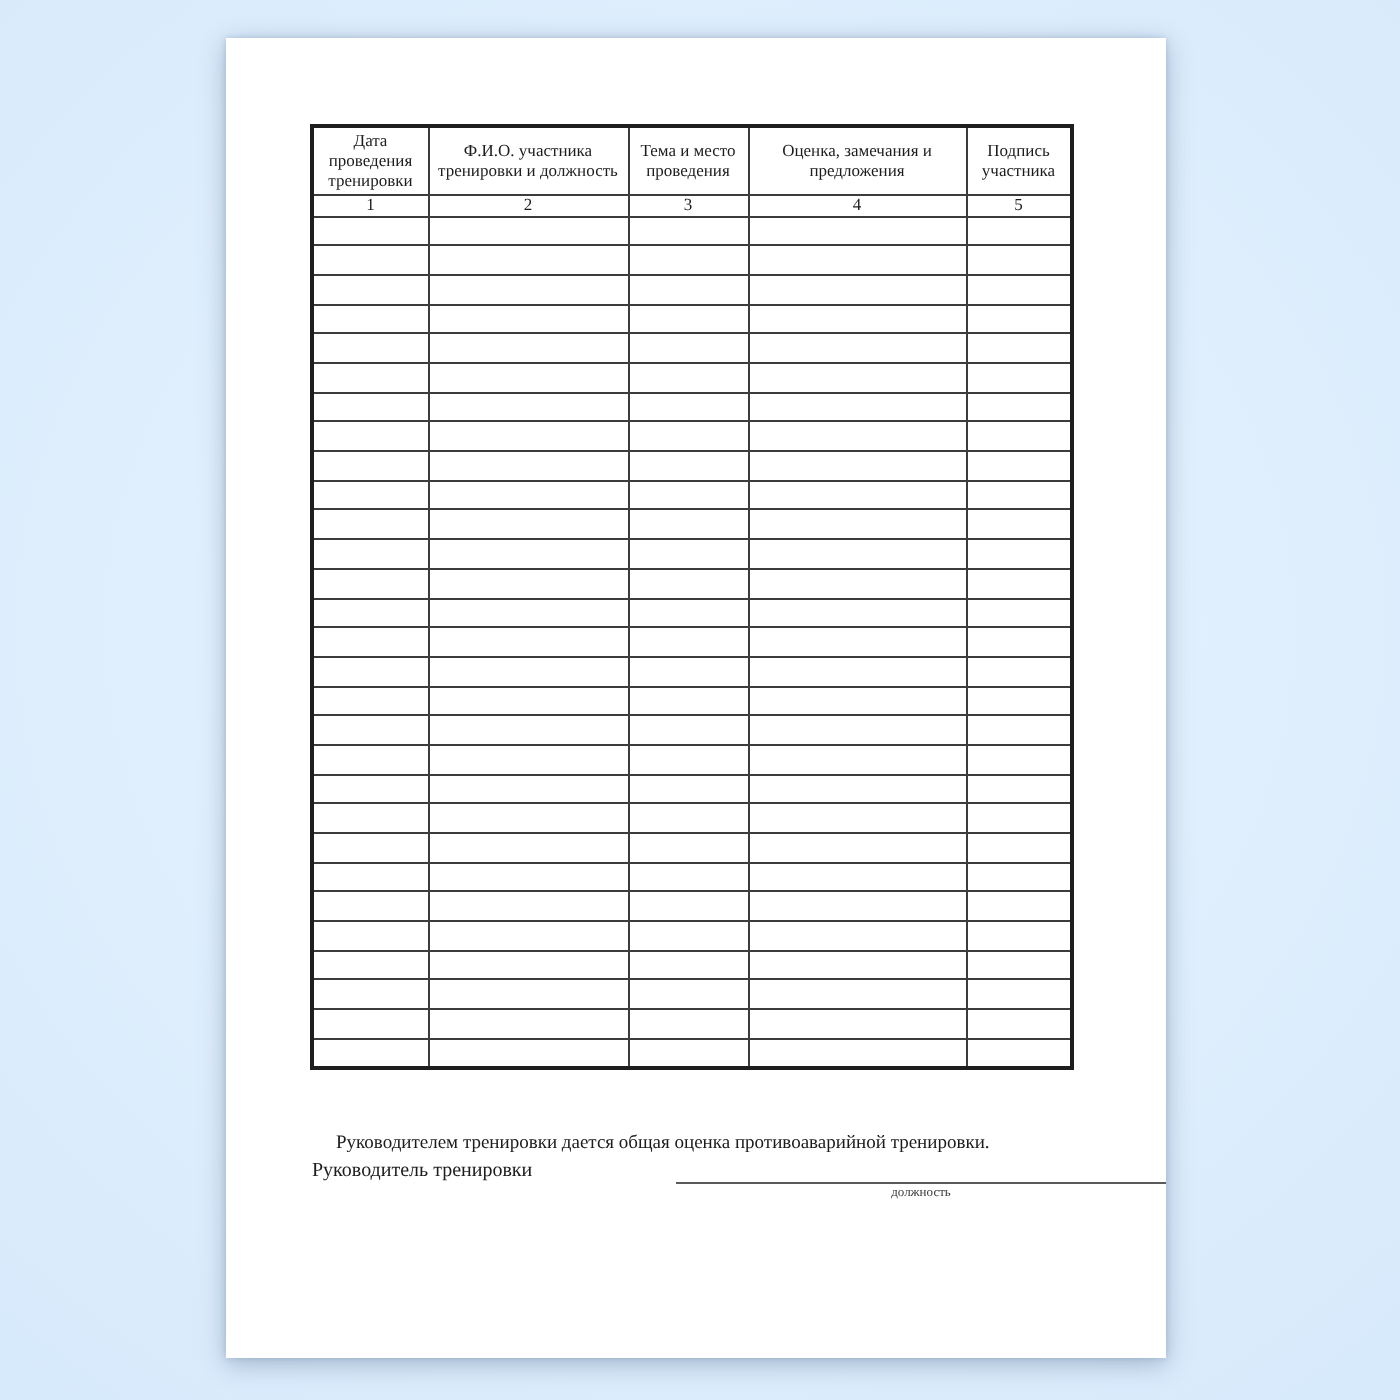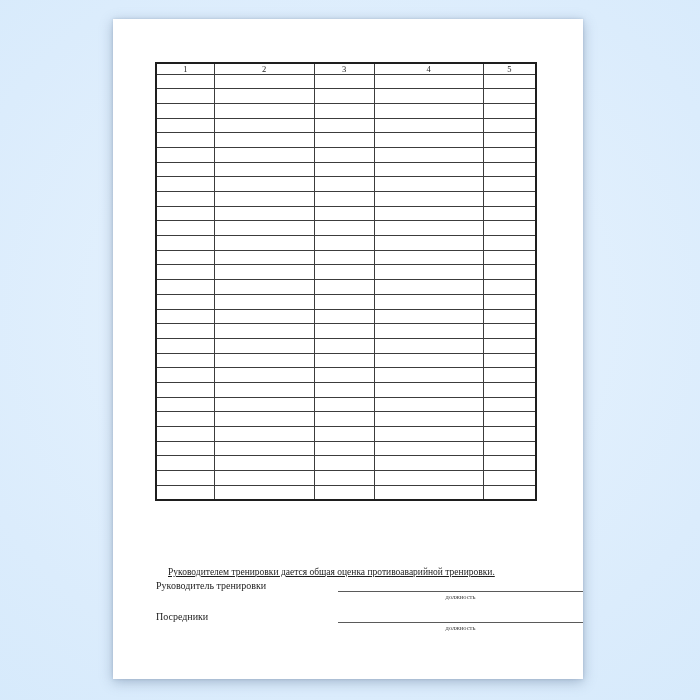--- a/index.html
+++ b/index.html
@@ -50,21 +50,20 @@
     padding: 0;
   }
   .note {
     position: absolute;
     left: 42px; top: 548px;
     width: 382px;
     font-size: 9.5px;
     line-height: 1.25;
     text-indent: 13px;
     text-align: justify;
-    text-decoration: underline;
   }
   .sig-row {
     position: absolute;
     left: 43px;
     width: 385px;
     height: 24px;
   }
   .sig-row.first  { top: 561px; font-family: Liberation Serif, serif; }
   .sig-row.second { top: 592px; }
   .sig-label {
@@ -99,20 +98,27 @@
   <table class="doc-table">
     <colgroup>
       <col style="width:58px">
       <col style="width:100px">
       <col style="width:60px">
       <col style="width:109px">
       <col style="width:53px">
     </colgroup>
     <thead>
       <tr>
+        <th class="hdr">Дата проведения тренировки</th>
+        <th class="hdr">Ф.И.О. участника тренировки и должность</th>
+        <th class="hdr">Тема и место проведения</th>
+        <th class="hdr">Оценка, замечания и предложения</th>
+        <th class="hdr">Подпись участника</th>
+      </tr>
+      <tr>
         <td class="num">1</td>
         <td class="num">2</td>
         <td class="num">3</td>
         <td class="num">4</td>
         <td class="num">5</td>
       </tr>
     </thead>
     <tbody>
         <tr class="blank">
           <td></td>
@@ -323,21 +329,14 @@
   <p class="note">Руководителем тренировки дается общая оценка противоаварийной тренировки.</p>
 
   <div class="sig-row first">
     <span class="sig-label">Руководитель тренировки</span>
     <span class="sig-line-group">
       <span class="sig-line"></span>
       <span class="sig-caption">должность</span>
     </span>
   </div>
 
-  <div class="sig-row second">
-    <span class="sig-label">Посредники</span>
-    <span class="sig-line-group">
-      <span class="sig-line"></span>
-      <span class="sig-caption">должность</span>
-    </span>
-  </div>
 
 </div>
 
 </body></html>

